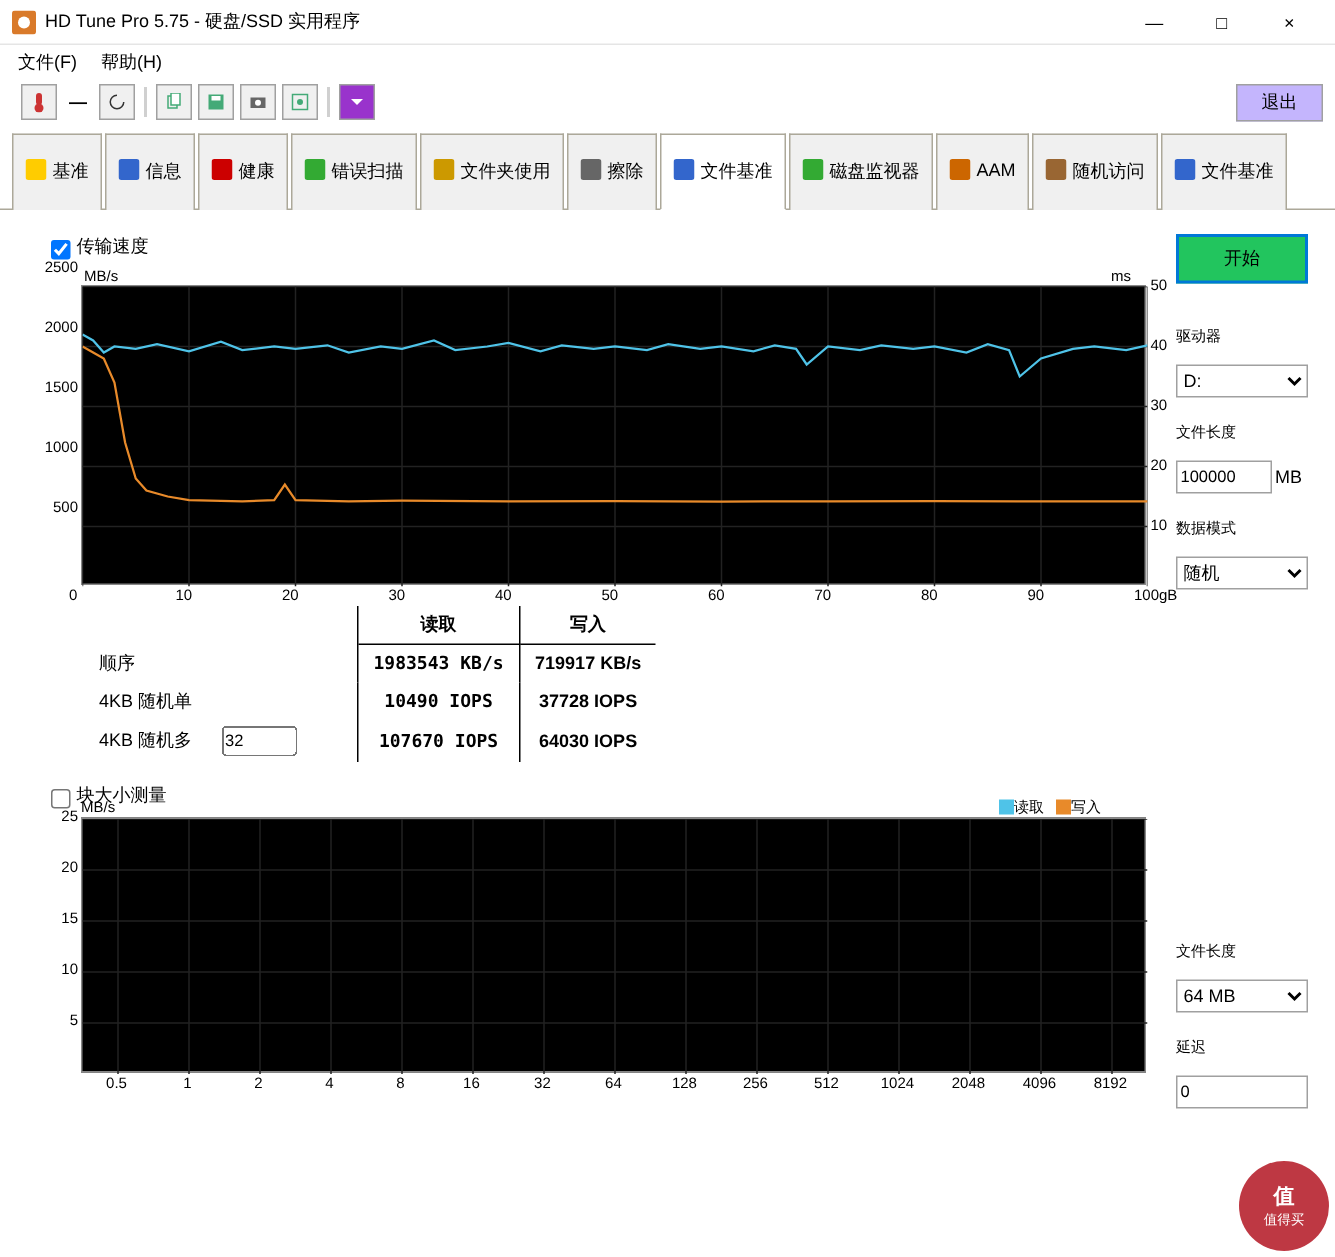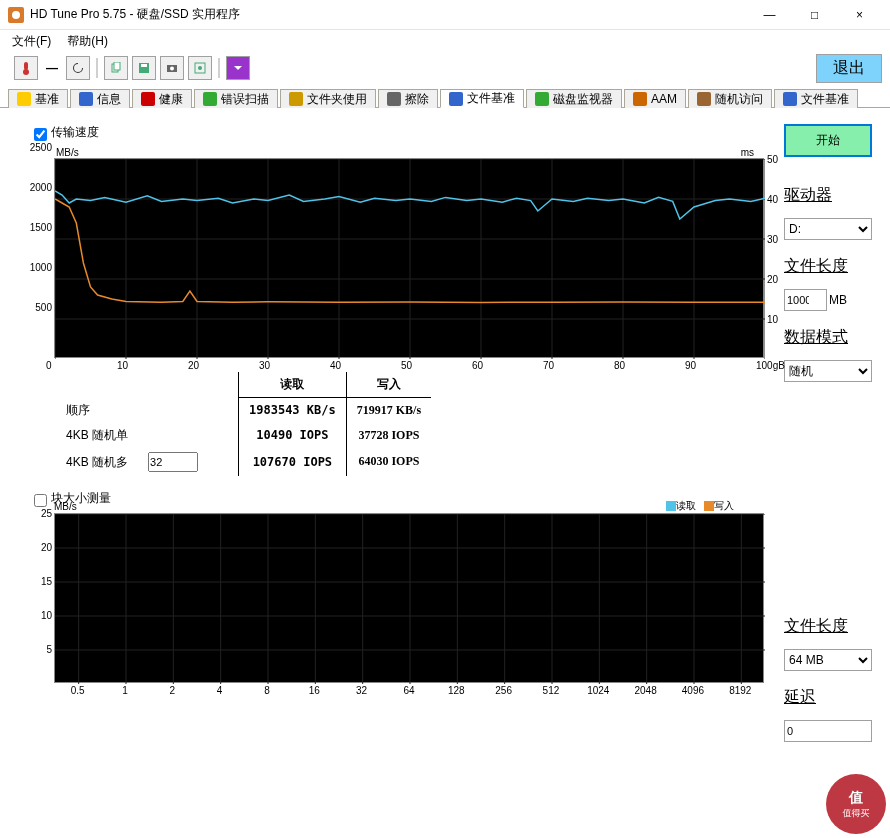--- a/index.html
+++ b/index.html
@@ -15,25 +15,25 @@
 .menubar { height: 22px; display: flex; align-items: center; padding: 0 4px; }
 .menubar .menuitem { padding: 2px 8px; font-size: 12px; }
 
 
 .toolbar-row { height: 32px; display: flex; align-items: center; padding: 4px 8px; gap: 4px; }
 .drive-select { width: 450px; height: 24px; border: 1px solid #a0a0a0; font-family: monospace; font-size: 12px; padding: 2px 4px; background: #fff; }
 .tool-icon { width: 24px; height: 24px; border: 1px solid #a0a0a0; background: #f0f0f0; display: flex; align-items: center; justify-content: center; }
 .tool-icon.temp { margin-left: 6px; }
 .tool-sep { width: 2px; height: 20px; background: #d0d0d0; margin: 0 2px; }
 .toolbar-spacer { flex: 1; }
-.exit-btn { padding: 3px 16px; border: 1px solid #a0a0a0; background: #7dd3fc; font-size: 16px; }
+.exit-btn { padding: 3px 16px; border: 1px solid #a0a0a0; background: #c4b5fd; font-size: 12px; }
 
 
 .tabstrip { display: flex; padding: 4px 8px 0 8px; gap: 2px; border-bottom: 1px solid #aca899; }
-.tab { display: flex; align-items: center; gap: 4px; padding: 0 8px; font-size: 12px; border: 1px solid #aca899; border-bottom: none; background: #f0f0f0; position: relative; top: 1px; }
+.tab { display: flex; gap: 4px; padding: 16px 8px; font-size: 12px; border: 1px solid #aca899; border-bottom: none; background: #f0f0f0; position: relative; top: 1px; }
 .tab.active { background: #fff; border-bottom: 1px solid #fff; }
 .tab .tabicon { width: 14px; height: 14px; }
 
 
 .main { padding: 16px 18px; display: flex; gap: 20px; }
 .left-col { flex: 1; }
 .right-col { width: 100px; display: flex; flex-direction: column; gap: 8px; }
 
 
 .cb-row { display: flex; align-items: flex-end; gap: 4px; margin-bottom: 6px; margin-left: 16px; }
@@ -52,29 +52,29 @@
 .xaxis span { text-align: center; }
 
 
 .res-table { margin: 12px 0 14px 38px; }
 .res-table table { border-collapse: collapse; }
 .res-table th, .res-table td { padding: 4px 10px; font-size: 12px; text-align: center; }
 .res-table th.rowhdr { text-align: left; font-weight: normal; border-right: 1px solid #000; padding-right: 40px; }
 .res-table thead th { border-bottom: 1px solid #000; }
 .res-table thead th:first-child { border-bottom: none; }
 .res-table td.col-read { border-right: 1px solid #000; font-weight: bold; font-family: monospace; }
-.res-table td.col-write { font-weight: bold; font-family: Liberation Serif, serif; }
+.res-table td.col-write { font-weight: bold; font-family: Liberation Sans, sans-serif; }
 .qd-input { width: 50px; height: 20px; font-size: 11px; }
 
 
-.start-btn { width: 100%; padding: 6px; border: 2px solid #0078d7; background: #86efac; font-size: 12px; margin-bottom: 12px; }
-.ctrl-label { font-size: 16px; margin-bottom: 4px; margin-top: 8px; text-decoration: underline; }
+.start-btn { width: 100%; padding: 6px; border: 2px solid #0078d7; background: #22c55e; font-size: 12px; margin-bottom: 12px; }
+.ctrl-label { font-size: 10px; margin-bottom: 4px; margin-top: 8px; }
 .ctrl-select { width: 100%; height: 22px; border: 1px solid #a0a0a0; background: #fff; font-size: 12px; }
 .ctrl-input-row { display: flex; align-items: center; gap: 2px; }
-.ctrl-num { width: 43px; height: 22px; border: 1px solid #a0a0a0; font-size: 11px; padding: 0 2px; }
+.ctrl-num { width: 64px; height: 22px; border: 1px solid #a0a0a0; font-size: 11px; padding: 0 2px; }
 
 
 .chart2 { width: 710px; height: 170px; background: #000; border: 1px solid #888; position: relative; margin-left: 28px; }
 .legend2 { display: flex; gap: 8px; font-size: 10px; position: absolute; right: 30px; top: -14px; }
 .legend-swatch { display: inline-block; width: 10px; height: 10px; vertical-align: middle; }
 .yaxis-left2 { position: absolute; left: 0; top: 0; width: 28px; height: 170px; font-size: 10px; }
 .yaxis-left2 div { position: absolute; right: 2px; transform: translateY(-50%); }
 .xaxis2 { display: flex; font-size: 10px; margin: 2px 0 0 28px; width: 710px; position: relative; }
 .xaxis2 span { flex: 1; text-align: center; }
 

